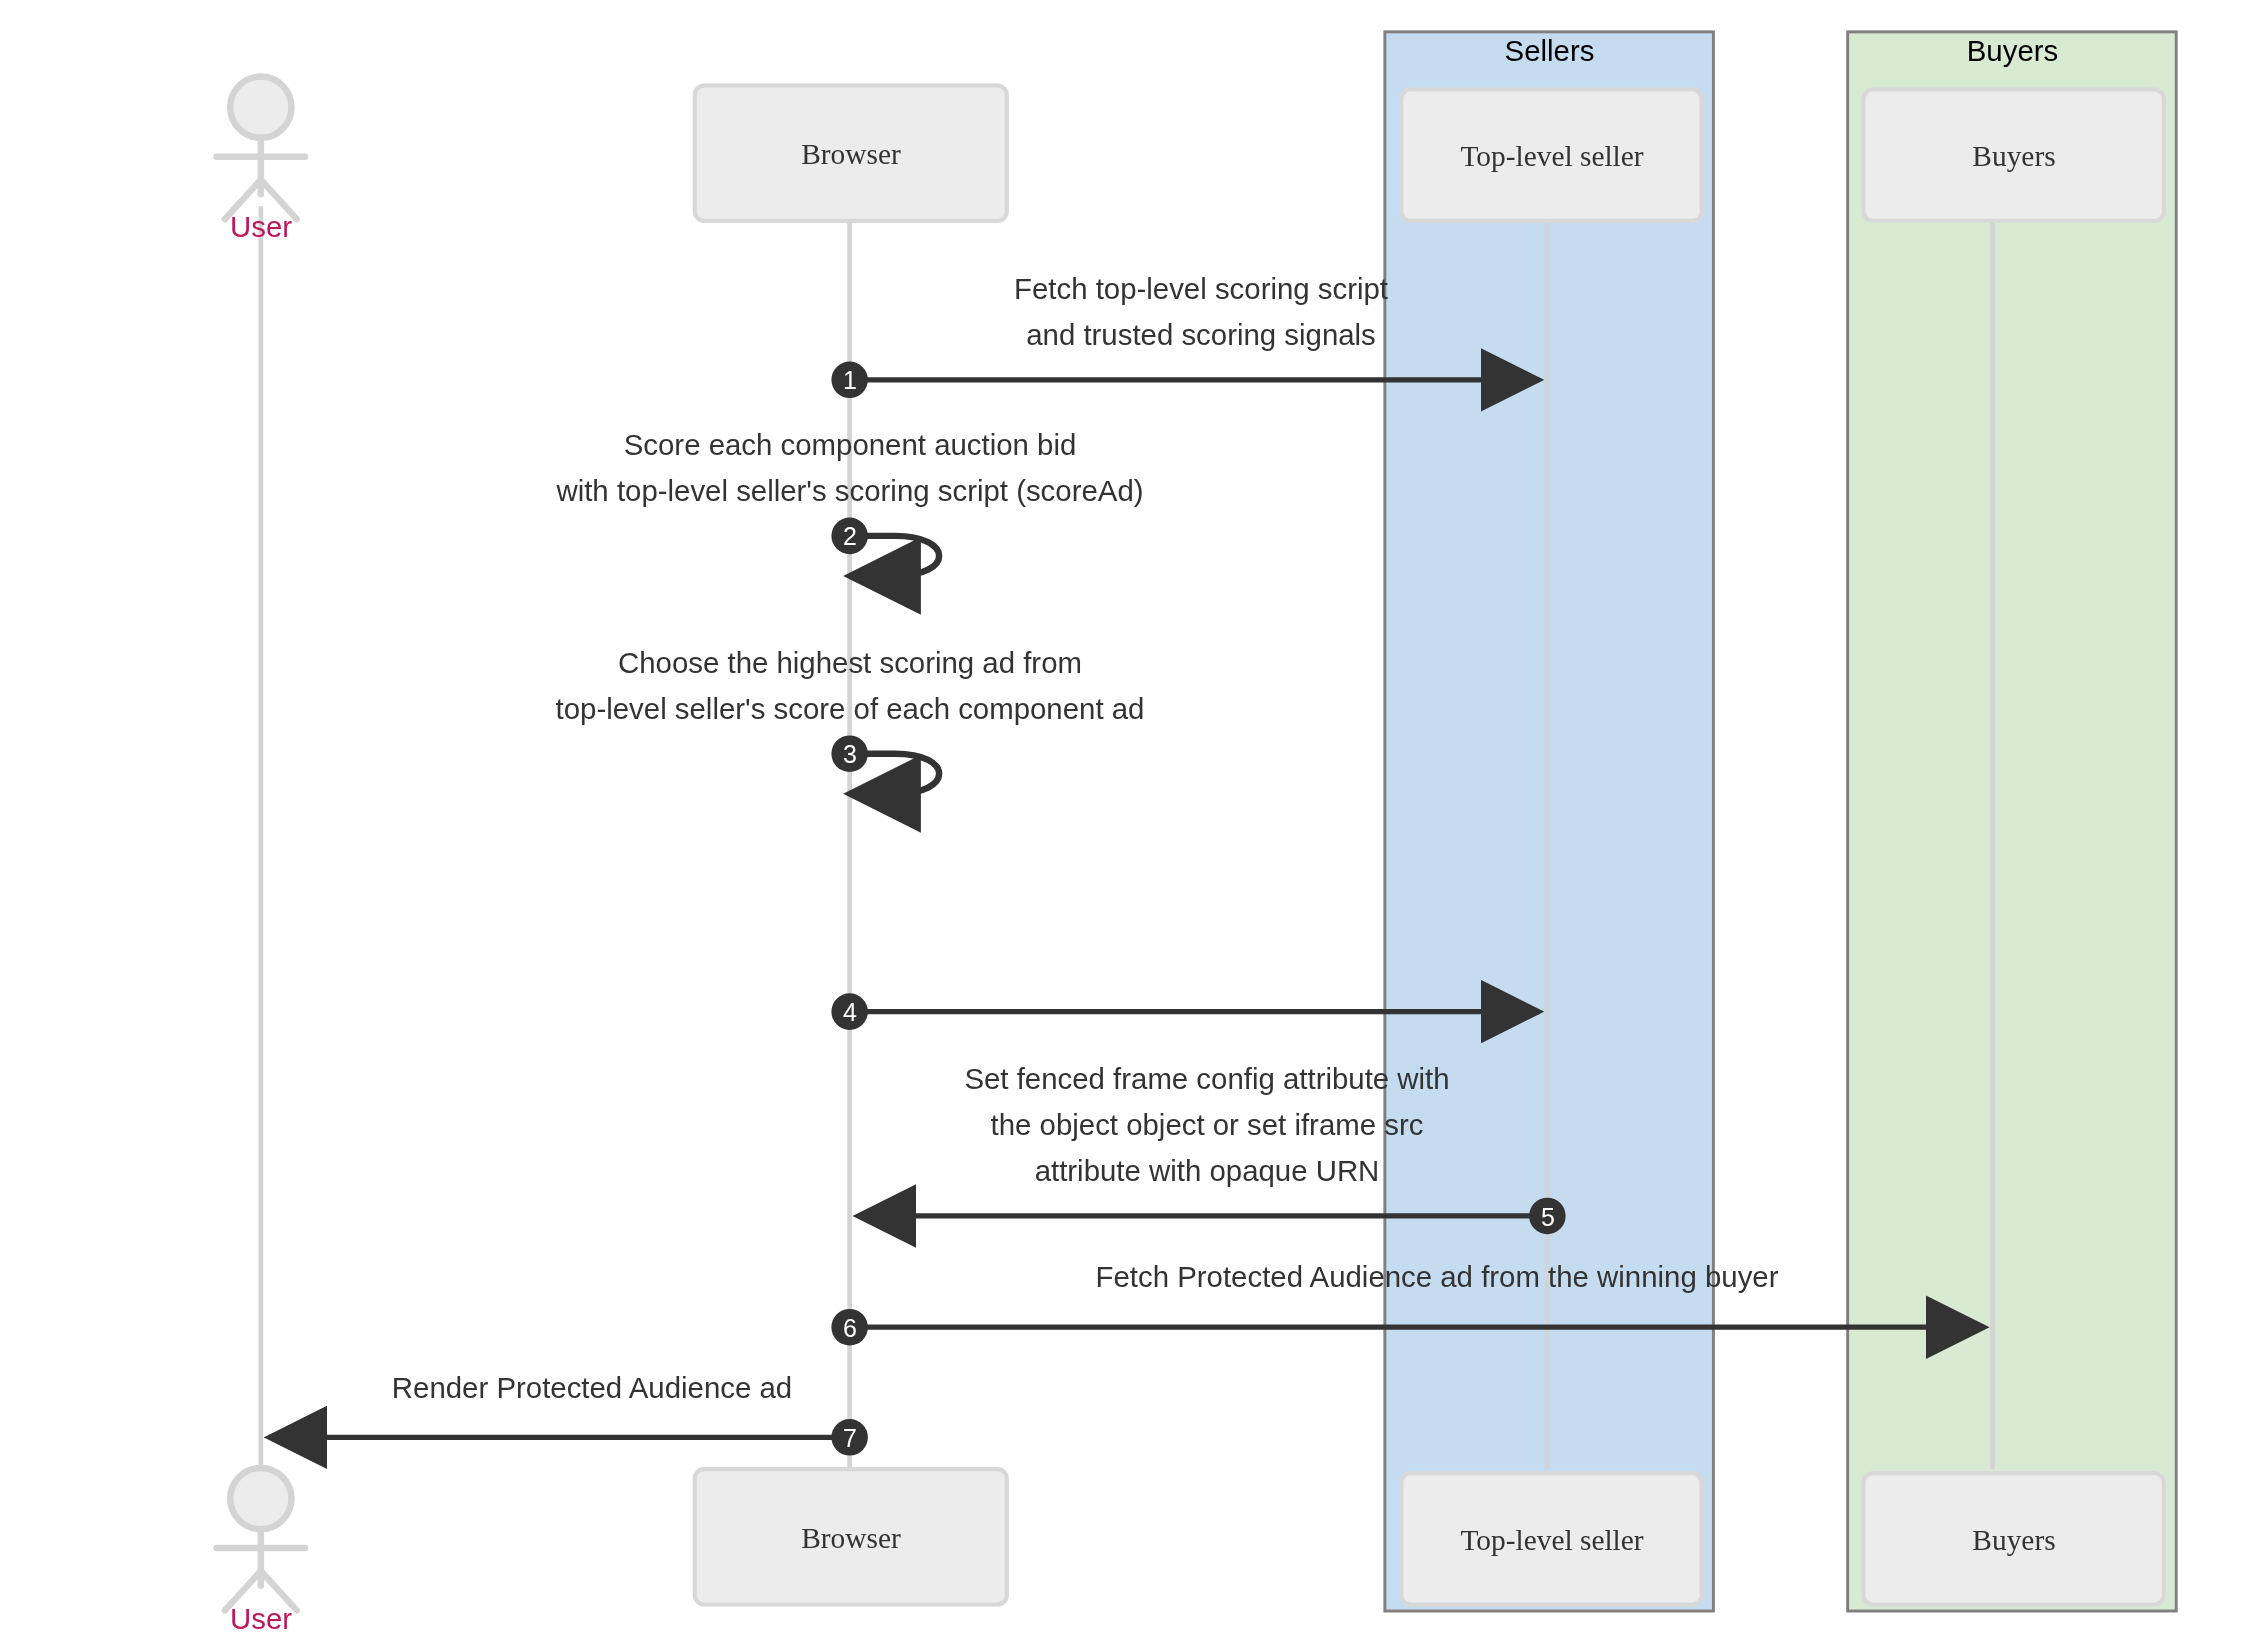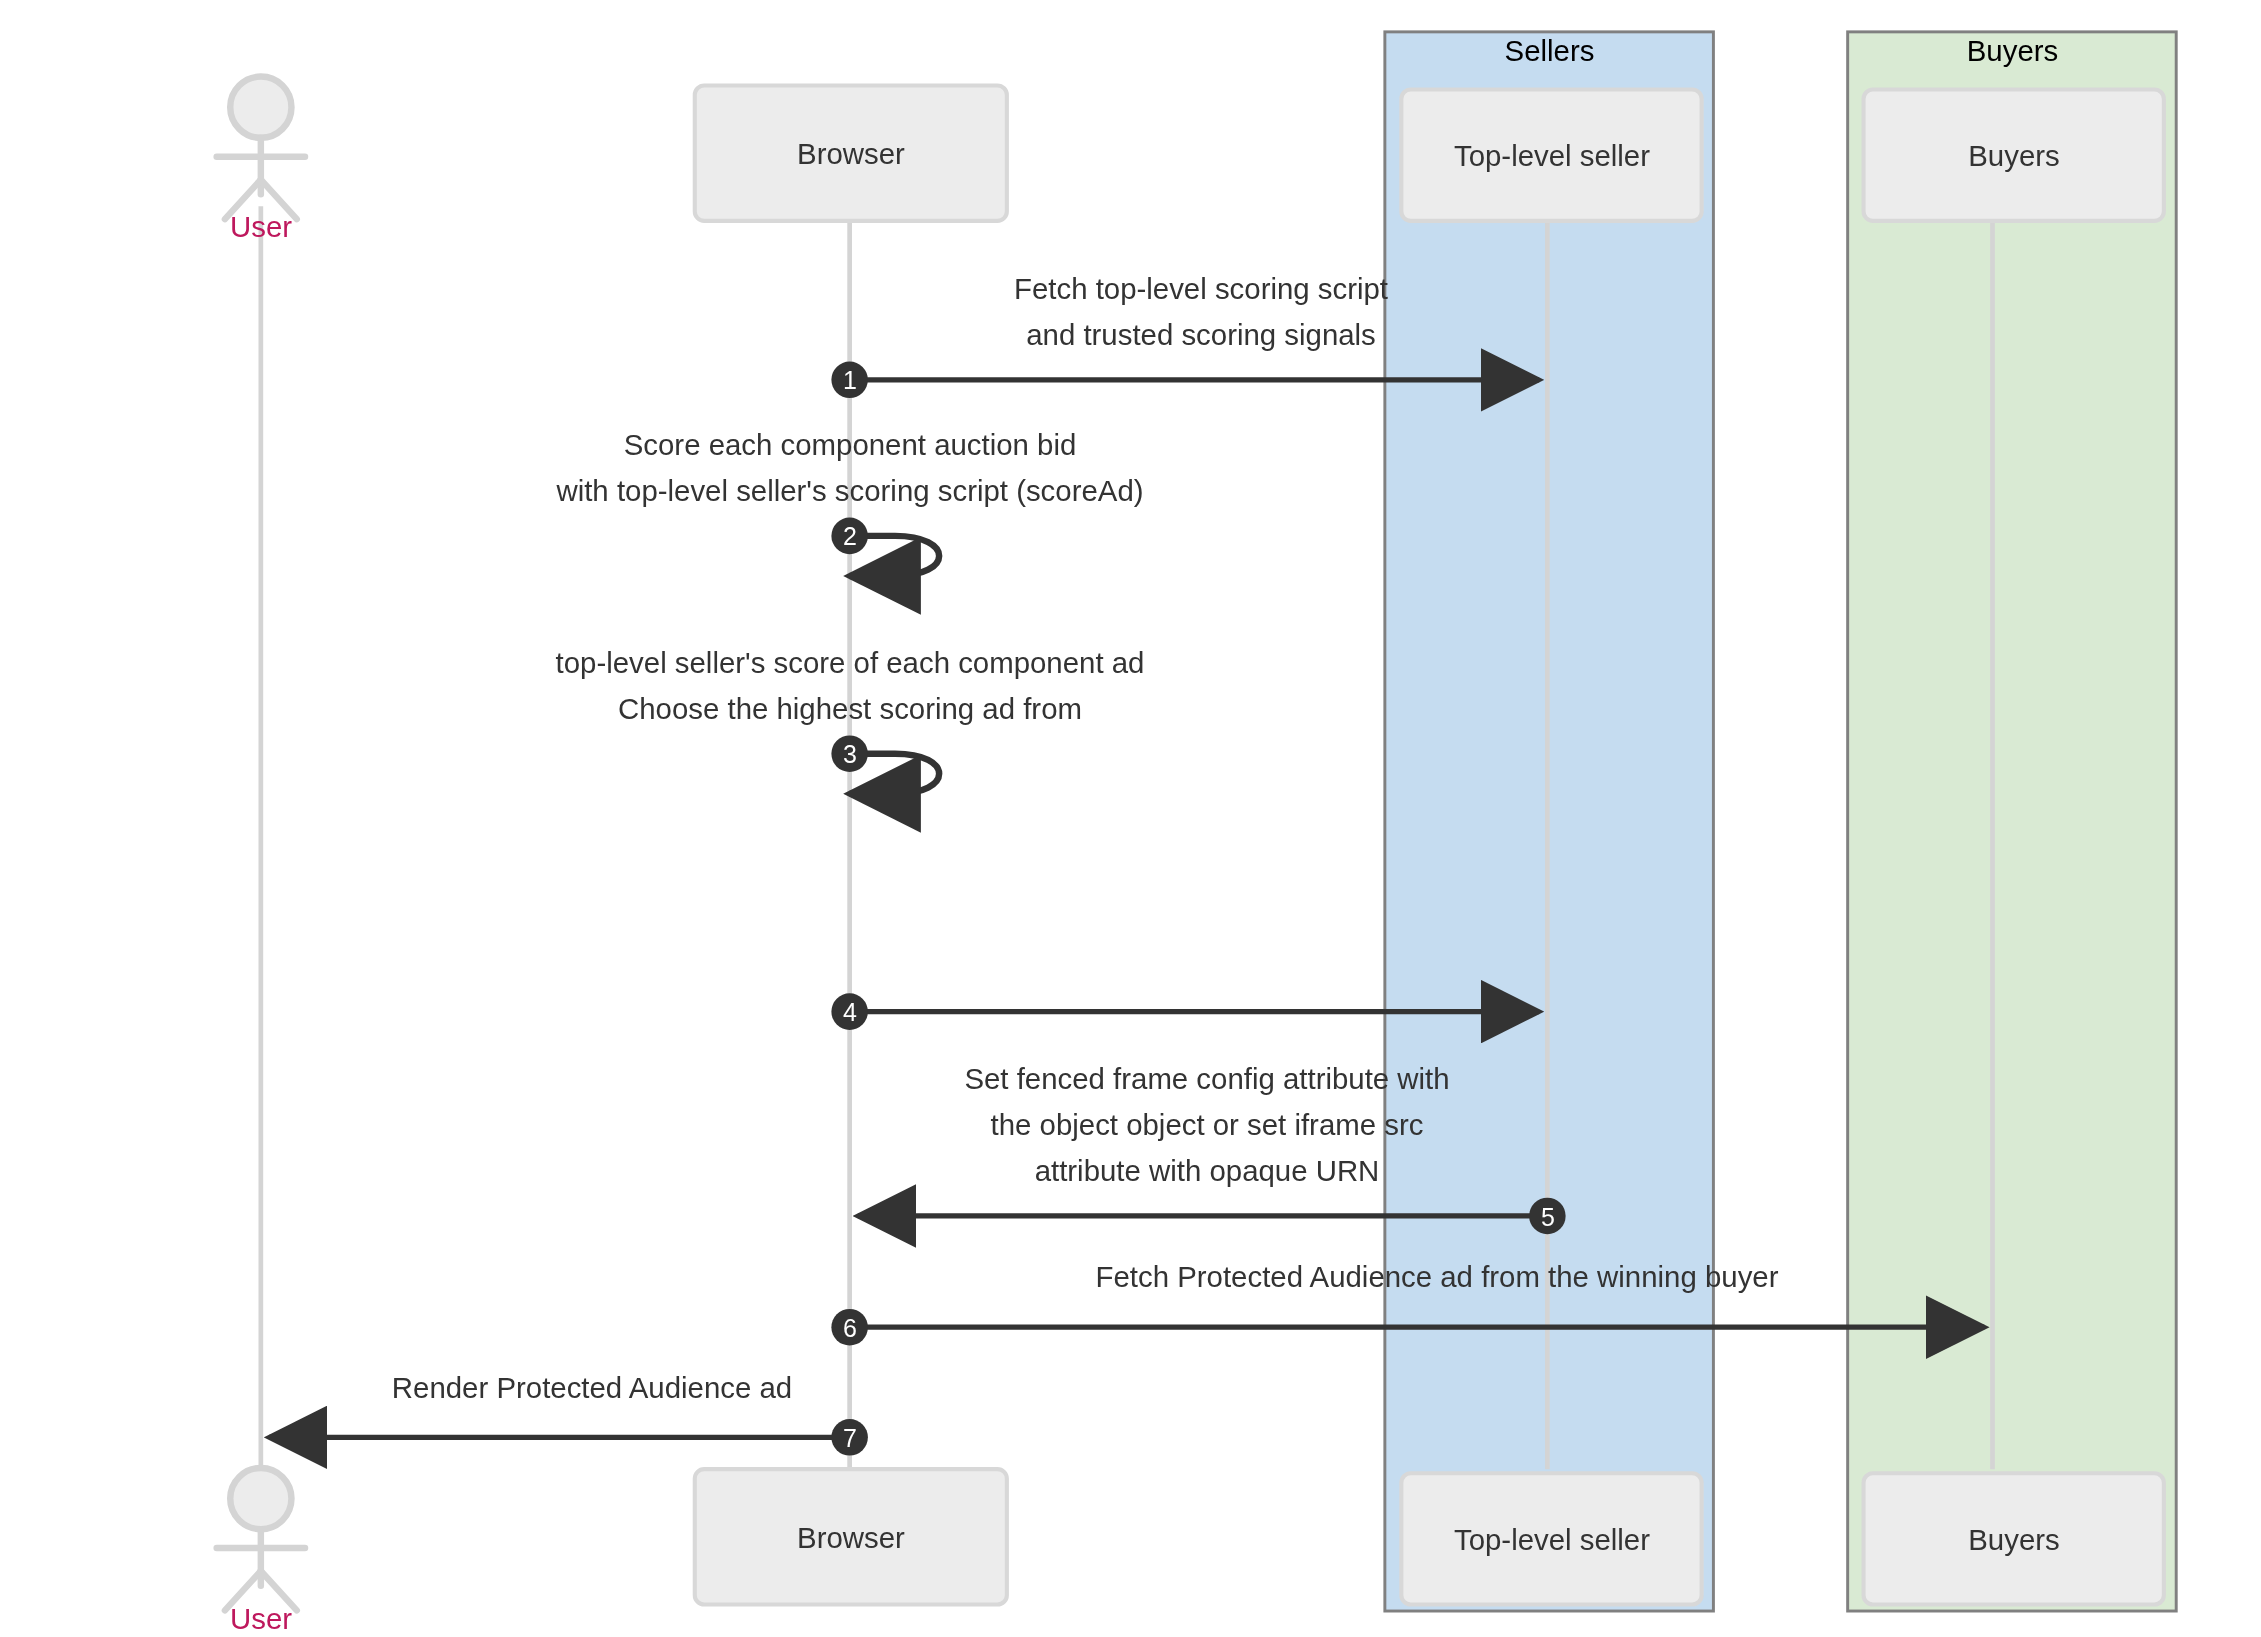--- a/index.html
+++ b/index.html
@@ -32,20 +32,21 @@
     text-align: center;
     white-space: nowrap;
   }
   .pbox-label {
     position: absolute;
     font-size: 29.4px;
     color: #333333;
     text-align: center;
     white-space: nowrap;
     transform: translate(-50%, -50%);
+    font-family: Liberation Serif, serif;
   }
   .actor-label {
     position: absolute;
     font-size: 29.4px;
     color: #be185d;
     text-align: center;
     white-space: nowrap;
     transform: translateX(-50%);
   }
   .msg-label {
@@ -193,22 +194,22 @@
     <div>Fetch top-level scoring script</div>
     <div>and trusted scoring signals</div>
   </div>
 
   <div class="msg-label" style="left:850px; top:422px;">
     <div>Score each component auction bid</div>
     <div>with top-level seller's scoring script (scoreAd)</div>
   </div>
 
   <div class="msg-label" style="left:850px; top:640px;">
+    <div>Choose the highest scoring ad from</div>
     <div>top-level seller's score of each component ad</div>
-    <div>Choose the highest scoring ad from</div>
   </div>
 
 
   <div class="msg-label" style="left:1207px; top:1056px;">
     <div>Set fenced frame config attribute with</div>
     <div>the object object or set iframe src</div>
     <div>attribute with opaque URN</div>
   </div>
 
   <div class="msg-label" style="left:1437px; top:1254px;">

